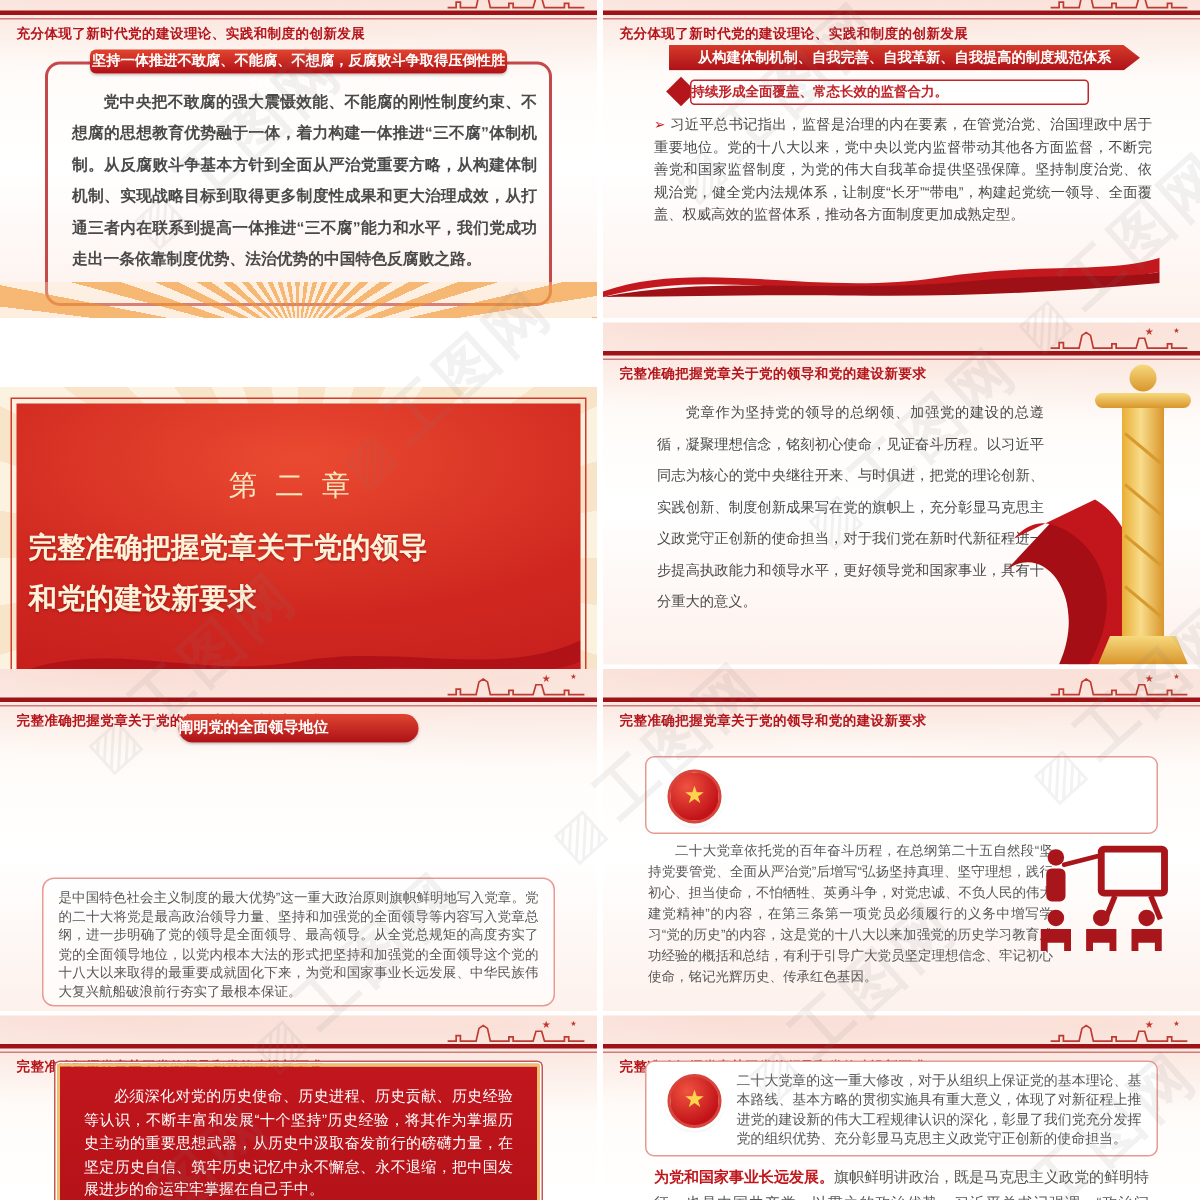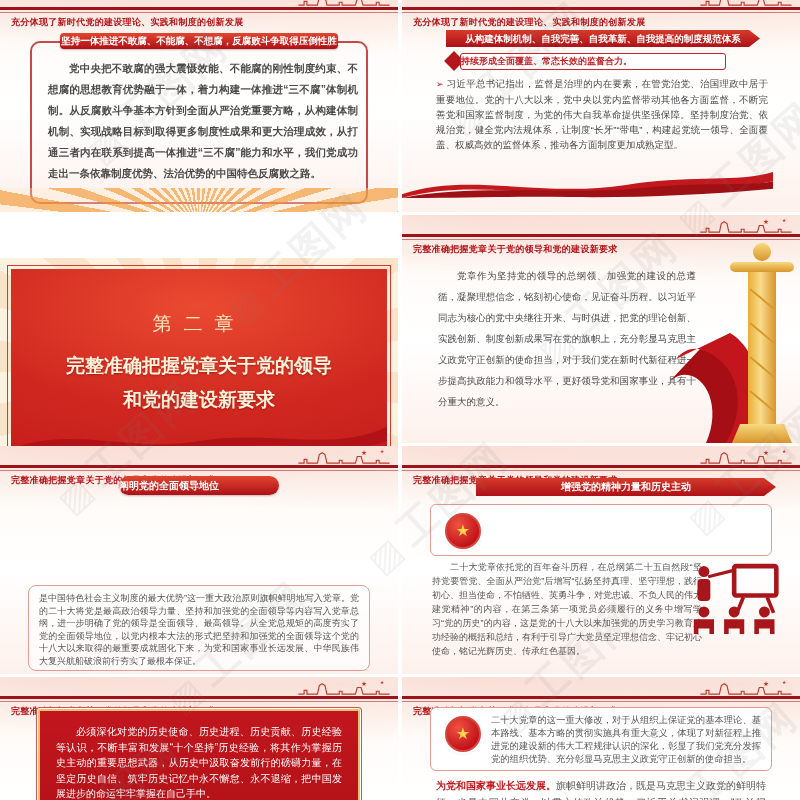--- a/index.html
+++ b/index.html
@@ -41,21 +41,21 @@
   .s2-body{position:absolute;left:34px;right:32px;top:88px;font-size:9.5px;line-height:15px;color:#4a4a4a;}
   .s2-bullet{color:#c0181e;margin-right:3px;font-size:9px;}
   .s2-ribbon{position:absolute;left:0;right:0;bottom:14px;height:28px;}
   
   .s3{background:repeating-conic-gradient(from 0deg at 50% 50%, #f8e5c9 0deg 9deg, #fcf2e0 9deg 18deg);}
   .s3-line{position:absolute;left:7px;right:7px;top:7px;bottom:7px;border:1.5px solid #d43a2f;}
   .s3-panel{position:absolute;left:11px;right:11px;top:11px;bottom:11px;overflow:hidden;
             background:radial-gradient(140% 110% at 50% 18%, #ea4a31 0%, #d02820 45%, #bd1419 100%);}
   .s3-chapter{position:absolute;top:42px;left:0;right:0;text-align:center;font-size:19px;
               color:#f7e7c0;letter-spacing:12px;font-weight:500;}
-  .s3-title{position:absolute;top:80px;left:8px;right:8px;text-align:center;font-size:19px;
+  .s3-title{position:absolute;top:80px;left:8px;right:8px;text-align:left;font-size:19px;
             line-height:34px;font-weight:800;color:#fdf3da;text-shadow:0 1px 2px rgba(110,0,0,.45);}
   .s3-silk{position:absolute;left:0;right:0;bottom:0;height:56px;}
   
   .s4-body{position:absolute;left:36px;width:258px;top:50px;font-size:9.5px;line-height:21px;color:#4a4a4a;}
   .s4-column{position:absolute;right:2px;top:24px;width:128px;height:204px;}
   
   .s5-banner{position:absolute;left:119px;width:160px;top:30px;height:19px;border-radius:10px;
              background:linear-gradient(180deg,#e04531,#ad1117);color:#fff;font-size:10px;
              font-weight:700;text-align:left;line-height:19px;box-shadow:0 1px 2px rgba(0,0,0,.25);}
   .s5-box{position:absolute;left:28px;right:28px;border:1px solid #e89b95;border-radius:8px;
@@ -193,21 +193,20 @@
 
   <section class="slide" style="left:402px;top:446px;">
     <div class="hdr-title">完整准确把握党章关于党的领导和党的建设新要求</div>
     <svg class="hdr-wall" viewBox="0 0 100 20">
       <path d="M2 17 L8 17 8 13 11 13 11 17 22 17 24 8 27 6 30 8 32 17 45 17 45 14 48 14 48 17 62 17 64 10 68 10 70 17 84 17 84 14 87 14 87 17 98 17" fill="none" stroke="#bf3a30" stroke-width="1.2"></path>
       <text x="68" y="8" font-size="7" fill="#c2362c">★</text>
         <text x="88" y="6" font-size="5" fill="#c2362c">★</text>
     </svg>
     <div class="hdr-rule"></div>
     <div class="hdr-rule2"></div>
-    <div class="s6-banner">增强党的精神力量和历史主动</div>
     <div class="card s6-card">
       <div class="badge">★</div>
     </div>
     <div class="s6-para jt ind">二十大党章依托党的百年奋斗历程，在总纲第二十五自然段“坚持党要管党、全面从严治党”后增写“弘扬坚持真理、坚守理想，践行初心、担当使命，不怕牺牲、英勇斗争，对党忠诚、不负人民的伟大建党精神”的内容，在第三条第一项党员必须履行的义务中增写学习“党的历史”的内容，这是党的十八大以来加强党的历史学习教育成功经验的概括和总结，有利于引导广大党员坚定理想信念、牢记初心使命，铭记光辉历史、传承红色基因。</div>
     <svg class="s6-teach" viewBox="0 0 96 78">
       <g fill="#a8161c">
         <circle cx="13" cy="8" r="6"></circle>
         <rect x="6" y="16" width="14" height="24" rx="4"></rect>
         <rect x="17" y="12" width="28" height="3.4" rx="1.5" transform="rotate(-14 17 12)"></rect>
         <rect x="46" y="2" width="46" height="32" rx="2" fill="none" stroke="#a8161c" stroke-width="5"></rect>

